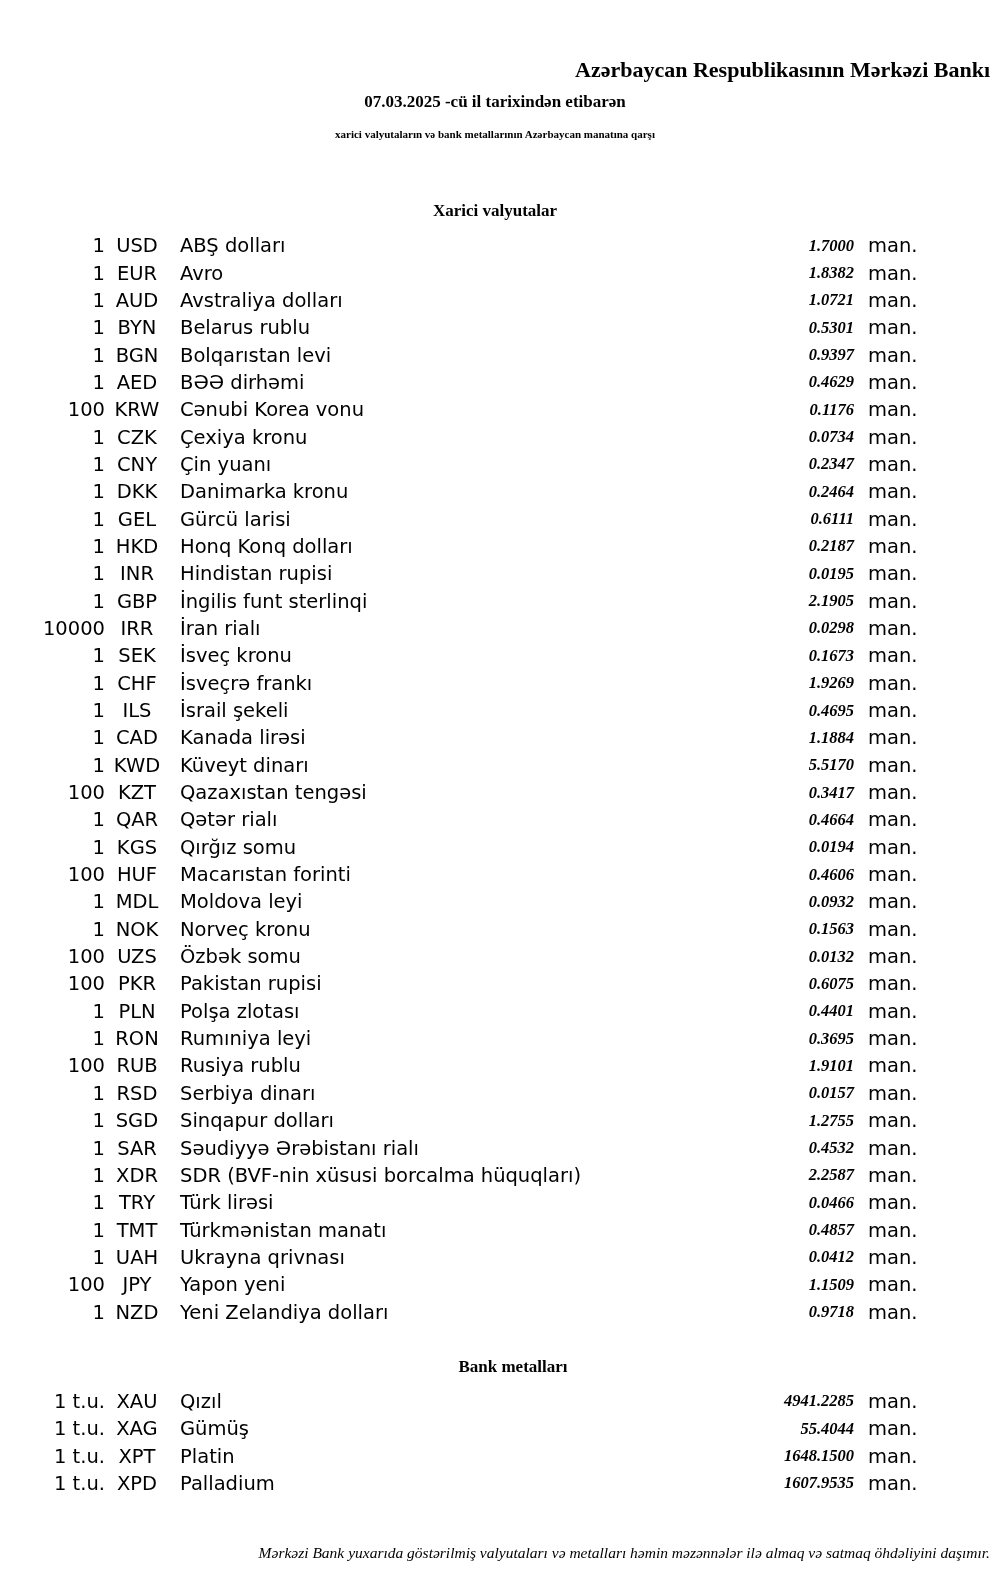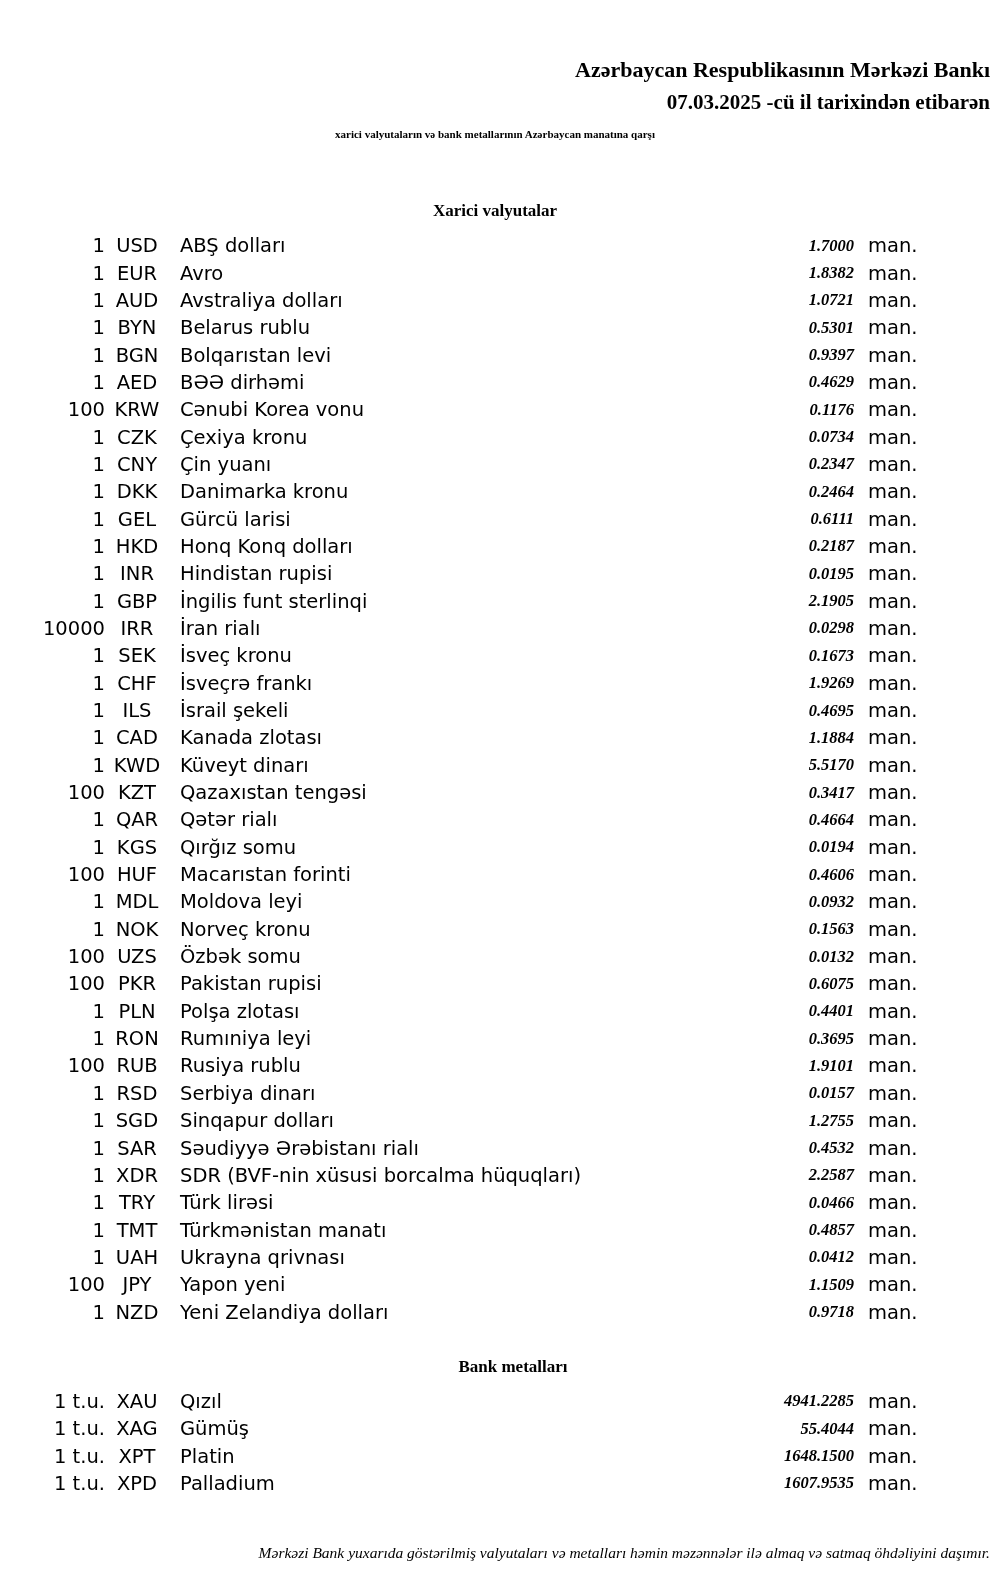--- a/index.html
+++ b/index.html
@@ -20,24 +20,24 @@
     margin: 0;
     padding-top: 56px;
     text-align: right;
     font-family: "Liberation Serif", serif;
     font-weight: bold;
     font-size: 22px;
     line-height: 27px;
   }
   .date-line {
     margin-top: 9px;
-    text-align: right;
+    text-align: center;
     font-family: "Liberation Serif", serif;
     font-weight: bold;
-    font-size: 21px;
+    font-size: 17px;
     line-height: 20px;
   }
   .subtitle {
     margin-top: 12px;
     text-align: center;
     font-family: "Liberation Serif", serif;
     font-weight: bold;
     font-size: 11px;
     line-height: 21px;
   }
@@ -251,21 +251,21 @@
     <span class="col qty">1</span>
     <span class="col code">ILS</span>
     <span class="col name">İsrail şekeli</span>
     <span class="col rate">0.4695</span>
     <span class="col unit">man.</span>
   </div>
 
   <div class="row">
     <span class="col qty">1</span>
     <span class="col code">CAD</span>
-    <span class="col name">Kanada zlotası</span>
+    <span class="col name">Kanada lirəsi</span>
     <span class="col rate">1.1884</span>
     <span class="col unit">man.</span>
   </div>
 
   <div class="row">
     <span class="col qty">1</span>
     <span class="col code">KWD</span>
     <span class="col name">Küveyt dinarı</span>
     <span class="col rate">5.5170</span>
     <span class="col unit">man.</span>

